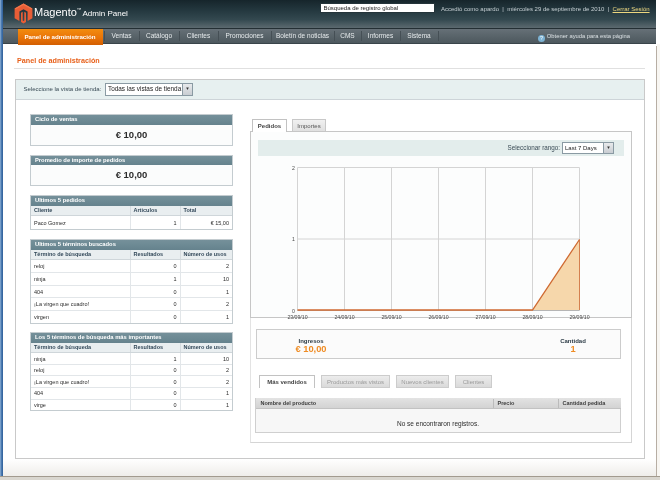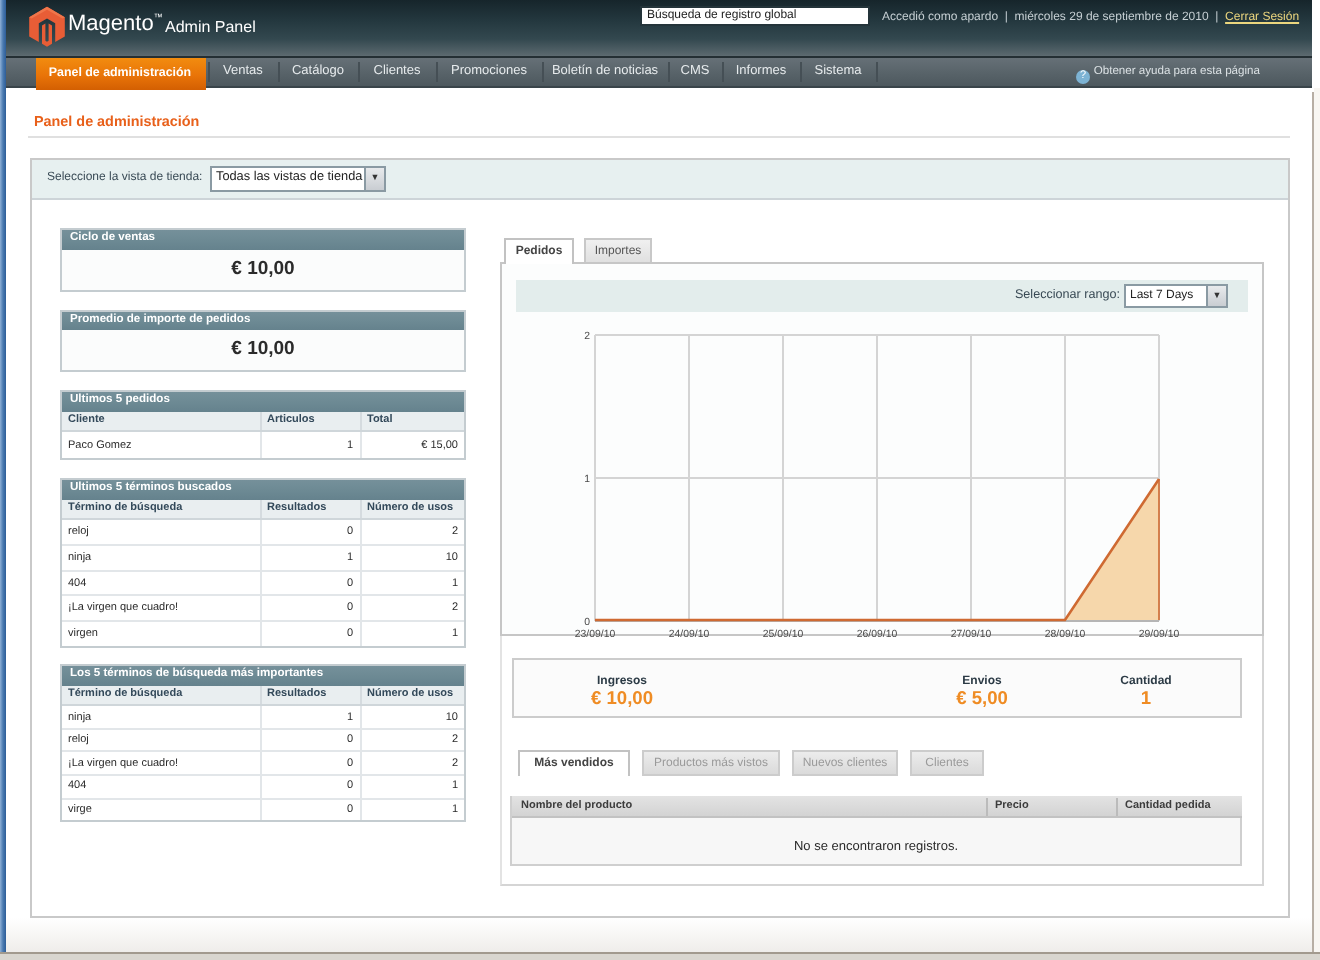--- a/index.html
+++ b/index.html
@@ -303,24 +303,20 @@
       <text x="282.5" y="158.7">28/09/10</text>
       <text x="329.5" y="158.7">29/09/10</text>
     </g>
   </svg>
 
   <div class="abs" id="totbox"></div>
   <div class="tot" style="left:261px;">
       <div class="tl">Ingresos</div>
       <div class="tv">€ 10,00</div>
     </div>
-  <div class="tot" style="left:441px;">
-      <div class="tl">Envios</div>
-      <div class="tv">€ 5,00</div>
-    </div>
   <div class="tot" style="left:523px;">
       <div class="tl">Cantidad</div>
       <div class="tv">1</div>
     </div>
 
   <div class="btab on" style="left:259px;width:56px;">Más vendidos</div>
   <div class="btab off" style="left:321px;width:69px;">Productos más vistos</div>
   <div class="btab off" style="left:396px;width:53px;">Nuevos clientes</div>
   <div class="btab off" style="left:455px;width:37px;">Clientes</div>
 

